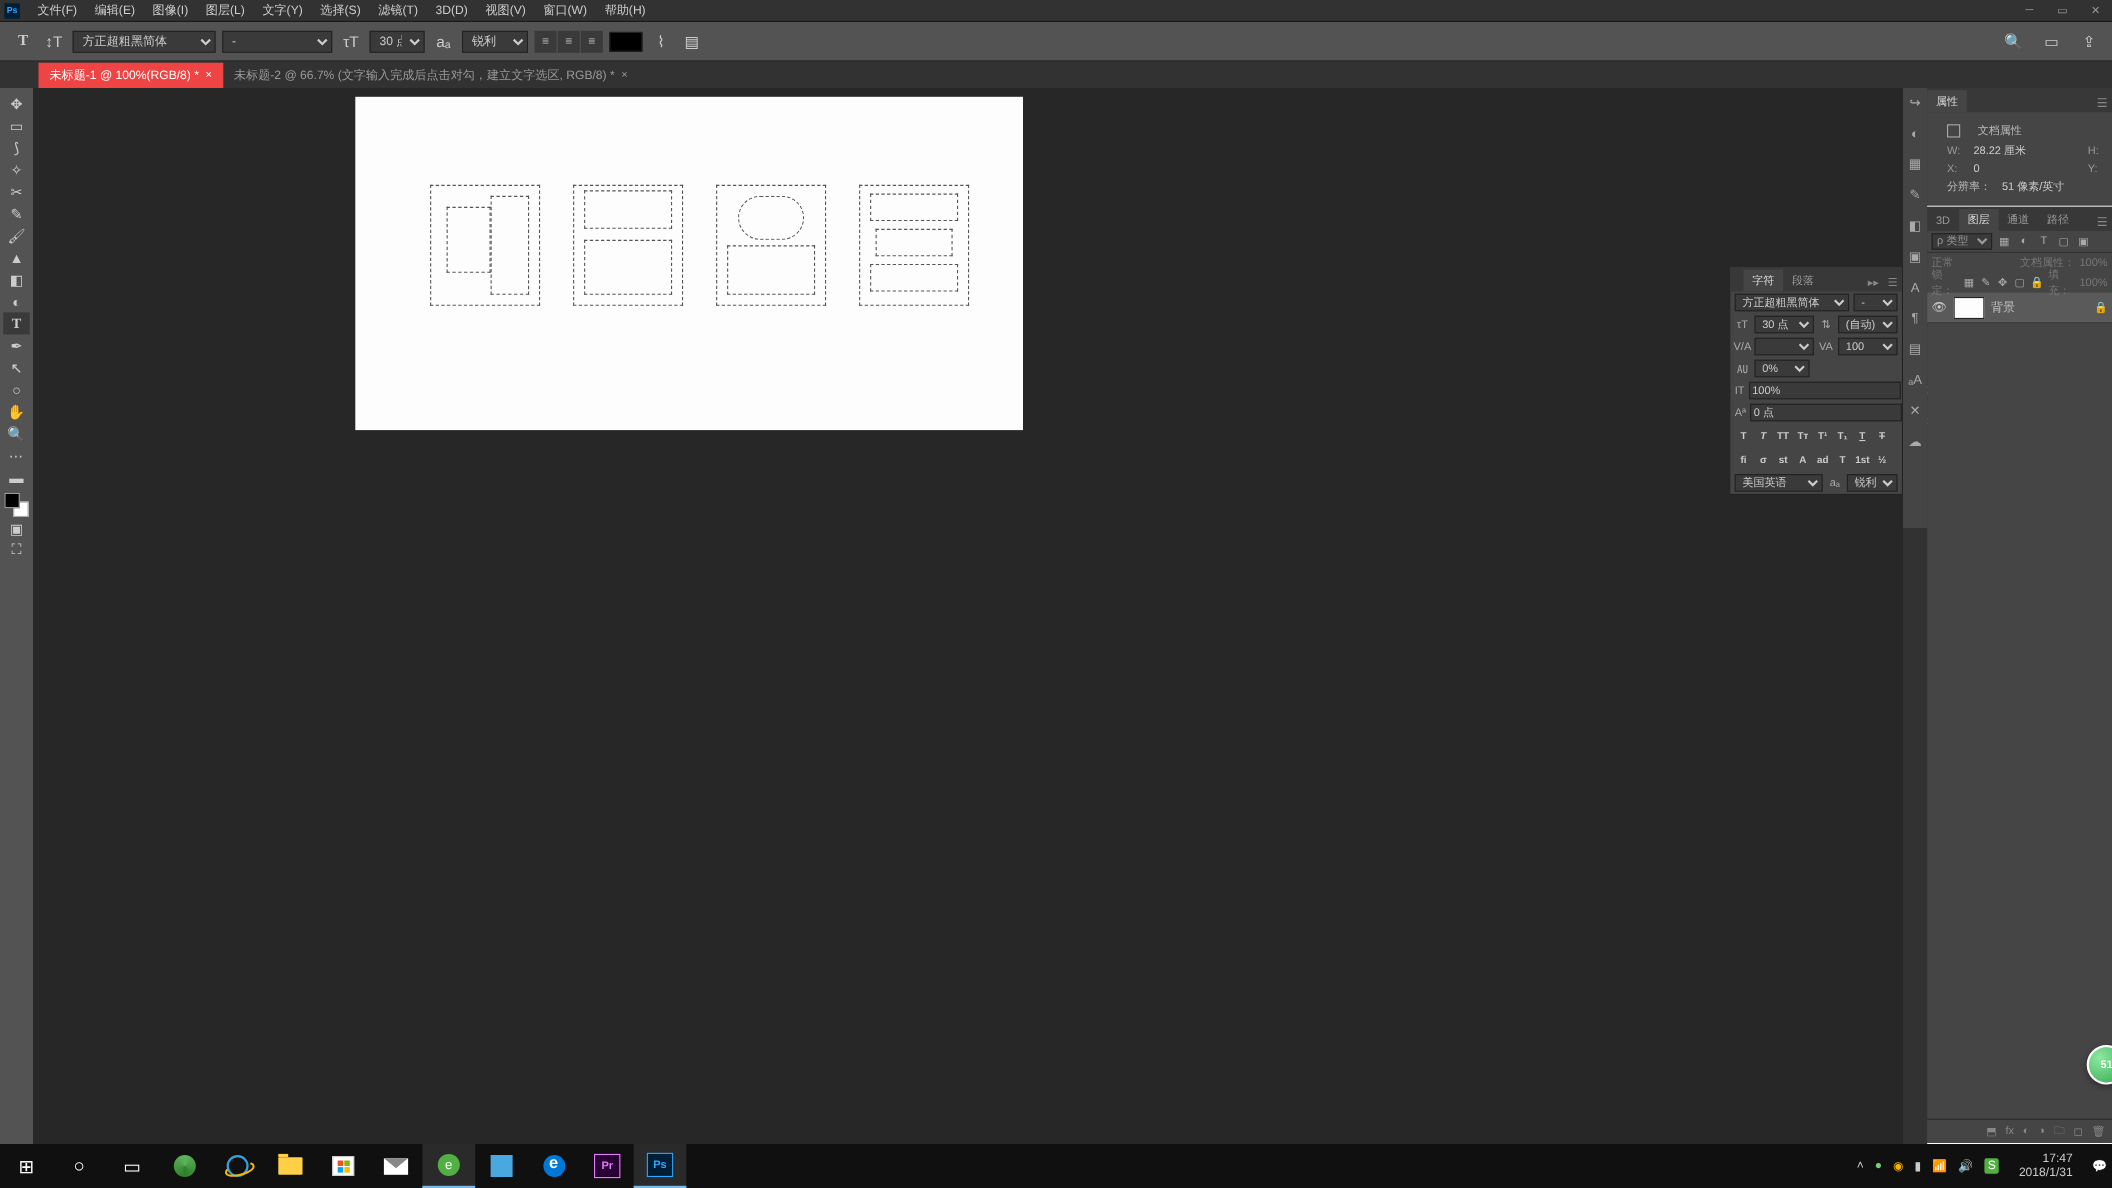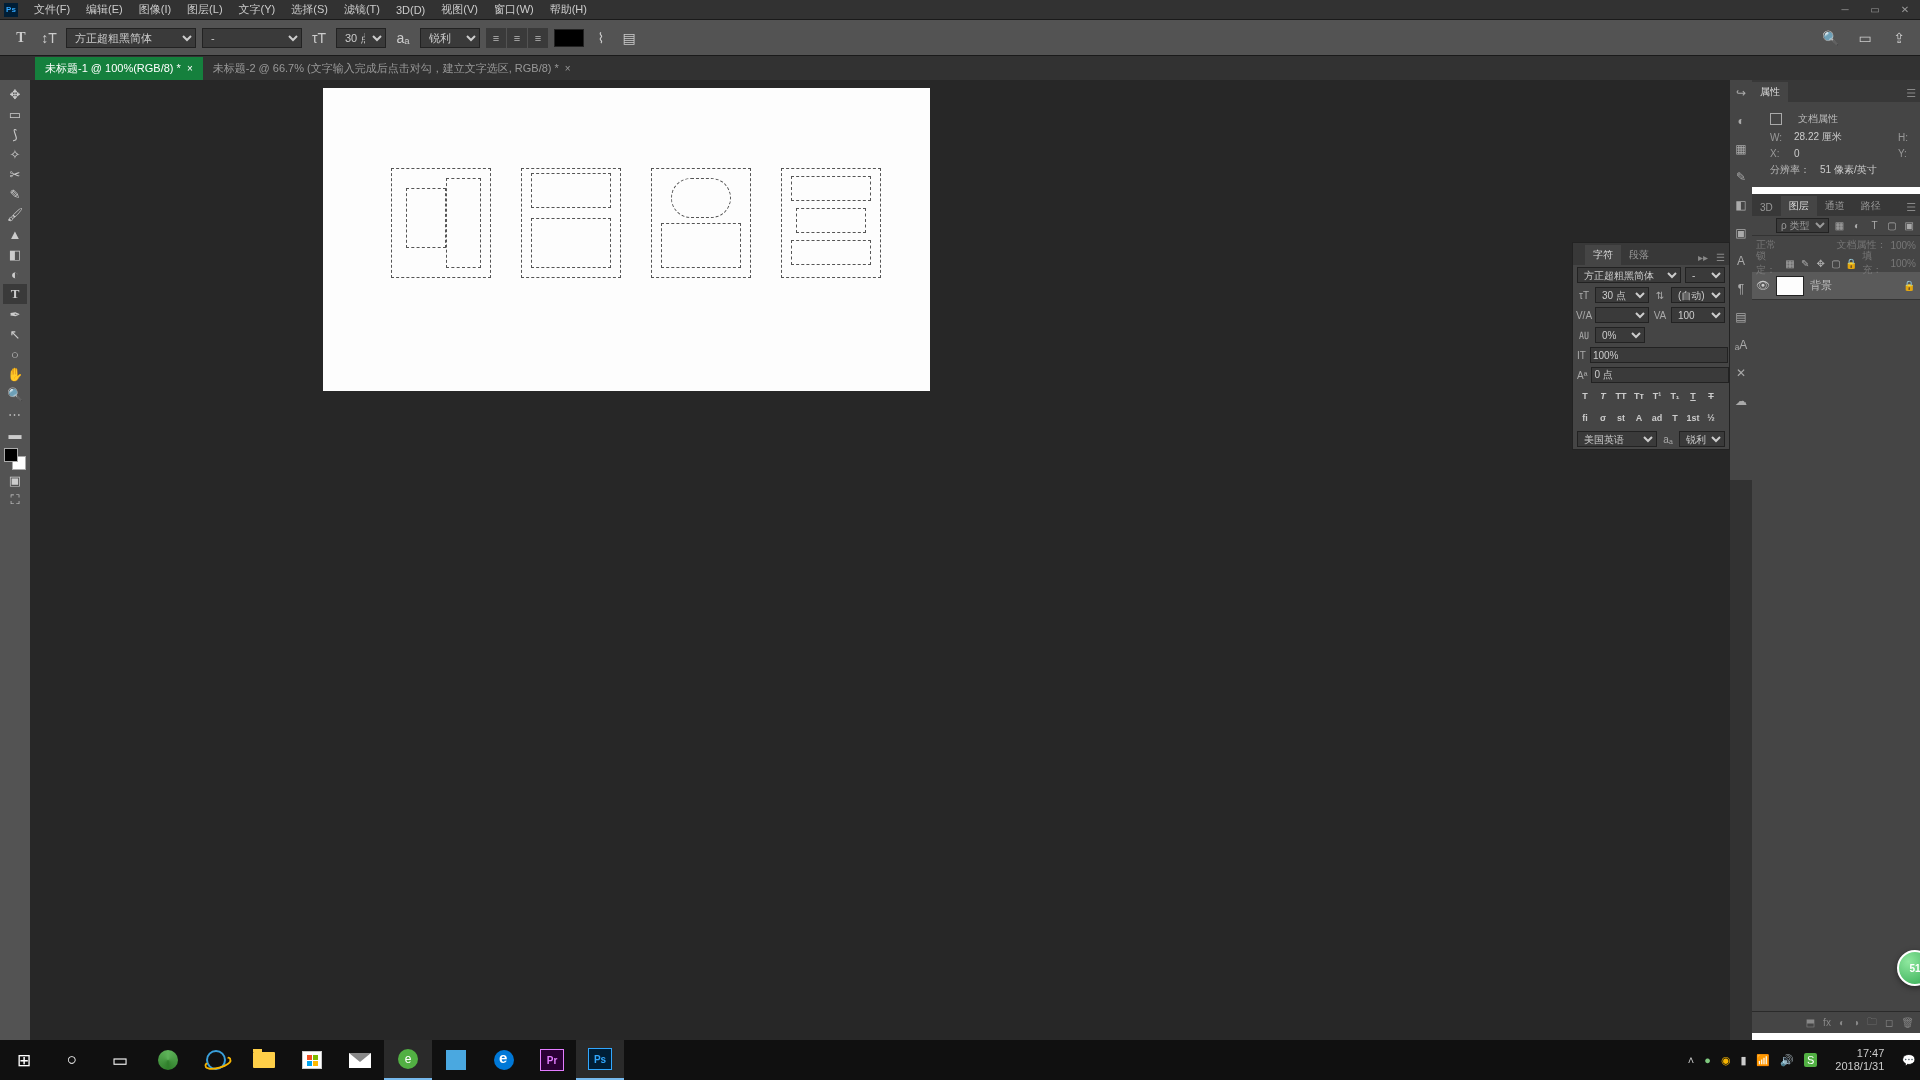--- a/index.html
+++ b/index.html
@@ -21,21 +21,21 @@
 .opt-select.size { width: 50px; }
 .opt-select.aa { width: 60px; }
 .align-group { display: flex; gap: 1px; }
 .align-btn { width: 20px; height: 20px; background: #3a3a3a; display: flex; align-items: center; justify-content: center; }
 .color-swatch { width: 30px; height: 18px; background: #000; border: 1px solid #222; }
 .right-icons { margin-left: auto; display: flex; gap: 12px; }
 
 
 .doc-tabs { height: 24px; background: #323232; display: flex; align-items: center; padding-left: 35px; font-size: 11px; }
 .doc-tab { padding: 4px 10px; color: #999; display: flex; align-items: center; gap: 6px; }
-.doc-tab.active { background: #15803d; color: #fff; justify-content: flex-end; }
+.doc-tab.active { background: #ef4444; color: #fff; justify-content: flex-end; }
 .tab-close { font-size: 10px; }
 
 
 .main-area { position: absolute; top: 80px; left: 30px; right: 190px; bottom: 40px; background: #272727; overflow: hidden; }
 .canvas { position: absolute; left: 293px; top: 8px; width: 607px; height: 303px; background: #fdfdfd; }
 
 
 .sel-text { position: absolute; left: 68px; top: 80px; display: flex; gap: 30px; }
 .glyph { width: 100px; height: 110px; position: relative; }
 .glyph::before { content: ''; position: absolute; inset: 0; border: 1px dashed #555; }
@@ -49,21 +49,21 @@
 .fgbg { width: 22px; height: 22px; position: relative; margin-top: 4px; }
 .fg { width: 14px; height: 14px; background: #000; border: 1px solid #aaa; position: absolute; top: 0; left: 0; z-index: 2; }
 .bg { width: 14px; height: 14px; background: #fff; border: 1px solid #aaa; position: absolute; bottom: 0; right: 0; }
 
 
 .right-strip { position: absolute; right: 168px; top: 80px; width: 22px; background: #454545; display: flex; flex-direction: column; align-items: center; padding-top: 4px; gap: 10px; height: 400px; }
 .strip-icon { width: 18px; height: 18px; display: flex; align-items: center; justify-content: center; color: #aaa; font-size: 12px; }
 
 
 .panels { position: absolute; right: 0; top: 80px; width: 168px; bottom: 40px; background: #454545; display: flex; flex-direction: column; }
-.panel { border-bottom: 7px solid #ffffff; }
+.panel { border-bottom: 1px solid #ffffff; }
 .panel-tabs { display: flex; background: #383838; height: 22px; align-items: flex-end; }
 .panel-tab { padding: 3px 8px; font-size: 10px; color: #999; }
 .panel-tab.active { background: #454545; color: #ddd; }
 .panel-body { padding: 6px 8px; font-size: 10px; color: #bbb; margin-left: 10px; }
 .prop-row { display: flex; gap: 10px; margin: 4px 0; align-items: center; }
 .prop-label { width: 14px; color: #999; }
 .prop-val { color: #ccc; }
 .doc-icon { display:inline-block; width:12px; height:12px; border:1px solid #aaa; margin-right:6px; }
 
 
@@ -71,21 +71,21 @@
 .char-panel .panel-tabs { background: #383838; padding-left: 12px; }
 .char-row { display: flex; align-items: center; height: 20px; padding: 0 4px; gap: 4px; }
 .char-row .mini-select { background: #3a3a3a; border: 1px solid #222; color: #ccc; font-size: 10px; height: 16px; flex: 1; padding: 0 2px; }
 .char-icon { width: 14px; height: 14px; display: flex; align-items: center; justify-content: center; color: #aaa; font-size: 10px; }
 .char-btns { display: flex; gap: 2px; padding: 4px; flex-wrap: wrap; }
 .char-btn { width: 16px; height: 14px; display: flex; align-items: center; justify-content: center; color: #ccc; font-size: 9px; font-weight: bold; }
 
 
 .layers-body { padding: 0; }
 .layers-controls { display:flex; align-items:center; padding:2px 4px; gap:4px; font-size:10px; border-bottom:1px solid #333; height:20px; }
-.layers-controls .sel { background:#3a3a3a; border:1px solid #222; color:#999; height:15px; width:55px; font-size:10px;margin-left:20px; }
+.layers-controls .sel { background:#3a3a3a; border:1px solid #222; color:#999; height:15px; width:55px; font-size:10px; }
 .layers-row2 { display:flex; align-items:center; padding:2px 4px; gap:4px; font-size:10px; height:18px; color:#777; }
 .layer-item { display:flex; align-items:center; height:28px; background:#5a5a5a; border-bottom:1px solid #333; padding:0 4px; gap:6px; }
 .layer-eye { width:14px; color:#ccc; }
 .layer-thumb { width:28px; height:20px; background:#fdfdfd; border:1px solid #222; }
 .layer-lock { margin-left:auto; color:#999; font-size:10px; }
 .panel-footer { position:absolute; bottom:0; left:0; right:0; height:22px; background:#454545; border-top:1px solid #2a2a2a; display:flex; align-items:center; justify-content:flex-end; gap:8px; padding:0 6px; color:#888; font-size:10px; }
 
 
 .status-bar { position: absolute; left: 30px; right: 190px; bottom: 23px; height: 17px; background: #454545; display: flex; align-items: center; font-size: 10px; color: #bbb; padding: 0 8px; gap: 20px; }
 .timeline-bar { position: absolute; left: 30px; right: 190px; bottom: 0; height: 23px; background: #383838; display: flex; align-items: center; font-size: 10px; padding: 0 8px; }

